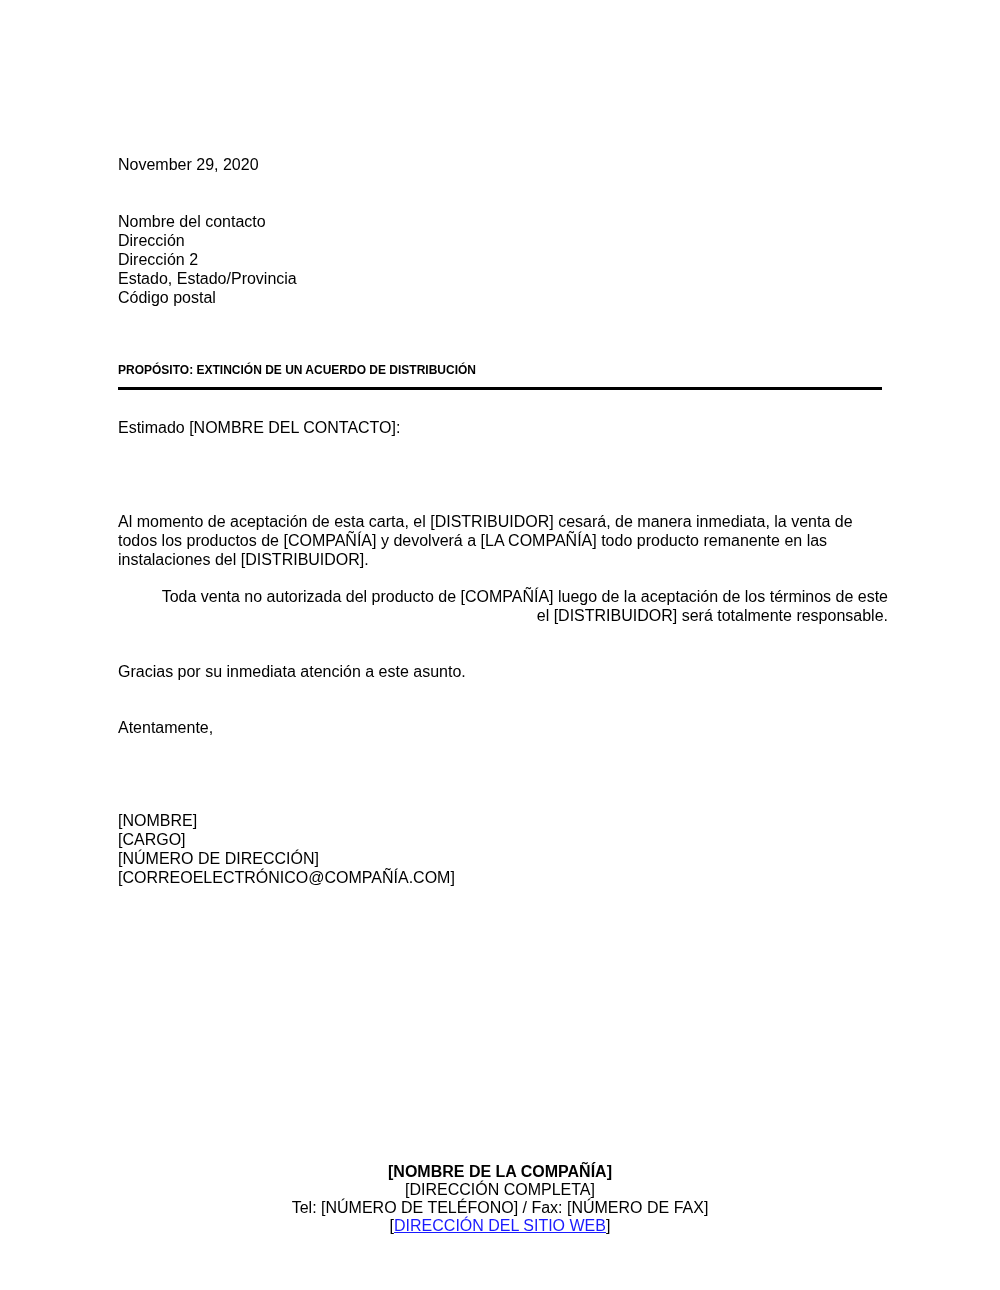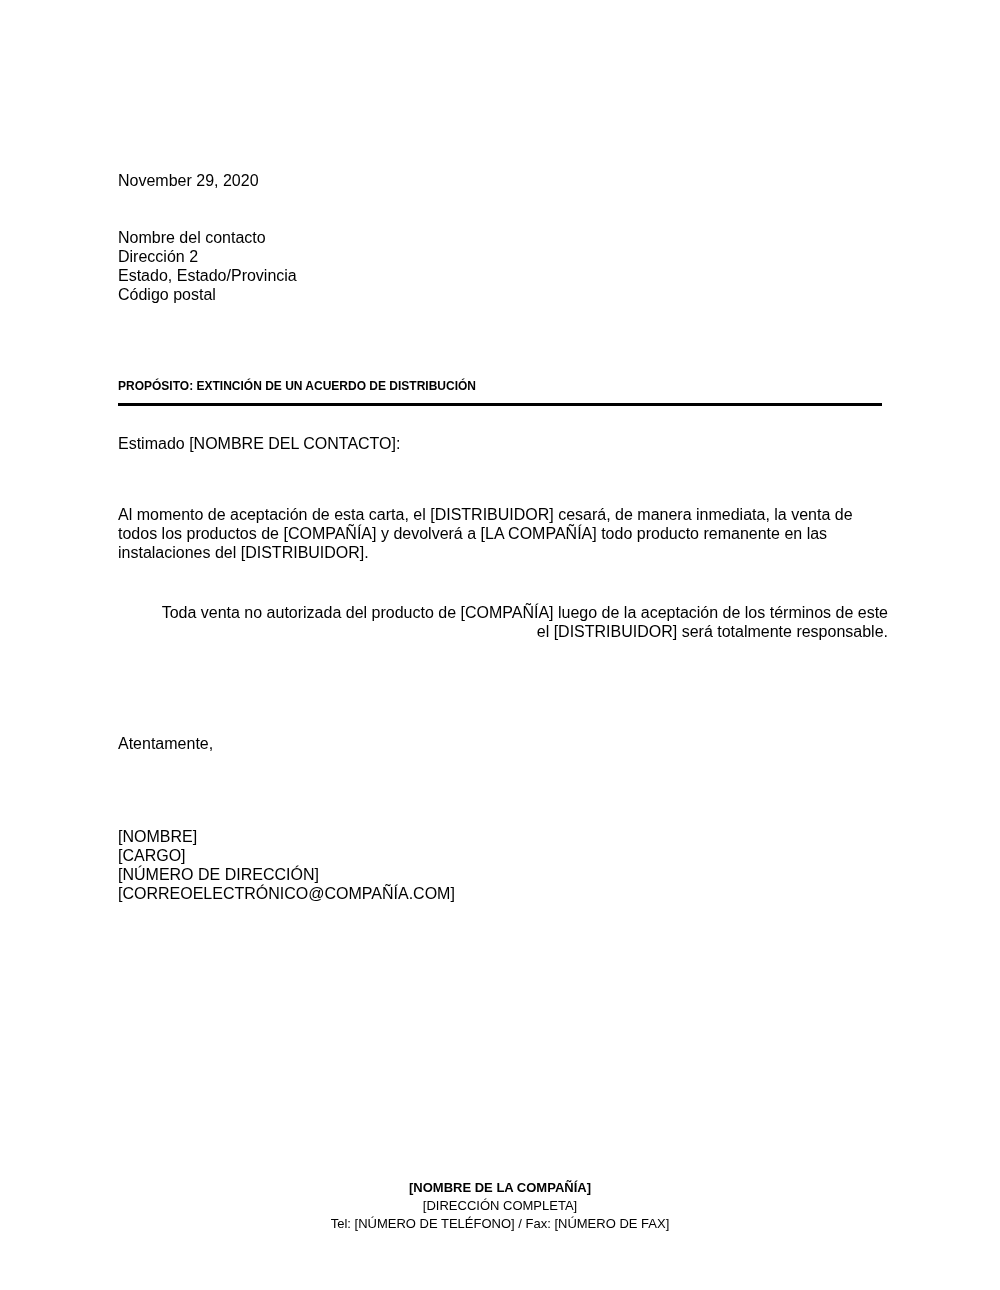--- a/index.html
+++ b/index.html
@@ -15,21 +15,20 @@
       color: #000000;
       font-size: 16px;
       line-height: 19px;
       overflow: hidden;
     }
     .page {
       position: absolute;
       left: 0; top: 0;
       width: 1000px;
       height: 1233px;
-      margin-top: 16px;
     }
     .block {
       position: absolute;
       left: 118px;
       width: 770px;
     }
     .line { display: block; white-space: nowrap; }
     .date { top: 155px; }
     .address { top: 212px; }
     .subject {
@@ -40,52 +39,53 @@
     .rule {
       position: absolute;
       left: 118px;
       top: 387px;
       width: 764px;
       height: 3px;
       background: #000000;
     }
     .salutation { top: 418px; }
     .para1 { top: 455px; }
-    .para2 { top: 489px; }
+    .para2 { top: 512px; }
     .para3 { top: 587px; text-align: right; }
     .thanks { top: 662px; }
     .closing { top: 718px; }
     .signature { top: 811px; }
     .footer {
       position: absolute;
       left: 0;
       width: 1000px;
       top: 1163px;
       text-align: center;
-      font-size: 13px;
+      font-size: 16px;
       line-height: 18px;
     }
     .footer .company { font-weight: bold; }
     .footer a {
       color: #1a1aff;
       text-decoration: underline;
     }
     .bracket { color: #000; }
   </style>
 </head>
 <body>
 
 <div class="page">
 
   <div class="block date">
     <span class="line">November 29, 2020</span>
   </div>
 
   <div class="block address">
     <span class="line">Nombre del contacto</span>
+    <span class="line">Dirección</span>
     <span class="line">Dirección 2</span>
     <span class="line">Estado, Estado/Provincia</span>
     <span class="line">Código postal</span>
   </div>
 
   <div class="block subject">
     <span class="line">PROPÓSITO: EXTINCIÓN DE UN ACUERDO DE DISTRIBUCIÓN</span>
   </div>
 
   <div class="rule"></div>
@@ -99,31 +99,37 @@
     <span class="line">Al momento de aceptación de esta carta, el [DISTRIBUIDOR] cesará, de manera inmediata, la venta de</span>
     <span class="line">todos los productos de [COMPAÑÍA] y devolverá a [LA COMPAÑÍA] todo producto remanente en las</span>
     <span class="line">instalaciones del [DISTRIBUIDOR].</span>
   </div>
 
   <div class="block para3">
     <span class="line">Toda venta no autorizada del producto de [COMPAÑÍA] luego de la aceptación de los términos de este</span>
     <span class="line">el [DISTRIBUIDOR] será totalmente responsable.</span>
   </div>
 
+  <div class="block thanks">
+    <span class="line">Gracias por su inmediata atención a este asunto.</span>
+  </div>
 
   <div class="block closing">
     <span class="line">Atentamente,</span>
   </div>
 
   <div class="block signature">
     <span class="line">[NOMBRE]</span>
     <span class="line">[CARGO]</span>
     <span class="line">[NÚMERO DE DIRECCIÓN]</span>
     <span class="line">[CORREOELECTRÓNICO@COMPAÑÍA.COM]</span>
   </div>
 
   <div class="footer">
     <span class="line company">[NOMBRE DE LA COMPAÑÍA]</span>
     <span class="line">[DIRECCIÓN COMPLETA]</span>
     <span class="line">Tel: [NÚMERO DE TELÉFONO] / Fax: [NÚMERO DE FAX]</span>
+    <span class="line">
+      <span class="bracket">[</span><a>DIRECCIÓN DEL SITIO WEB</a><span class="bracket">]</span>
+    </span>
   </div>
 
 </div>
 
 </body></html>

